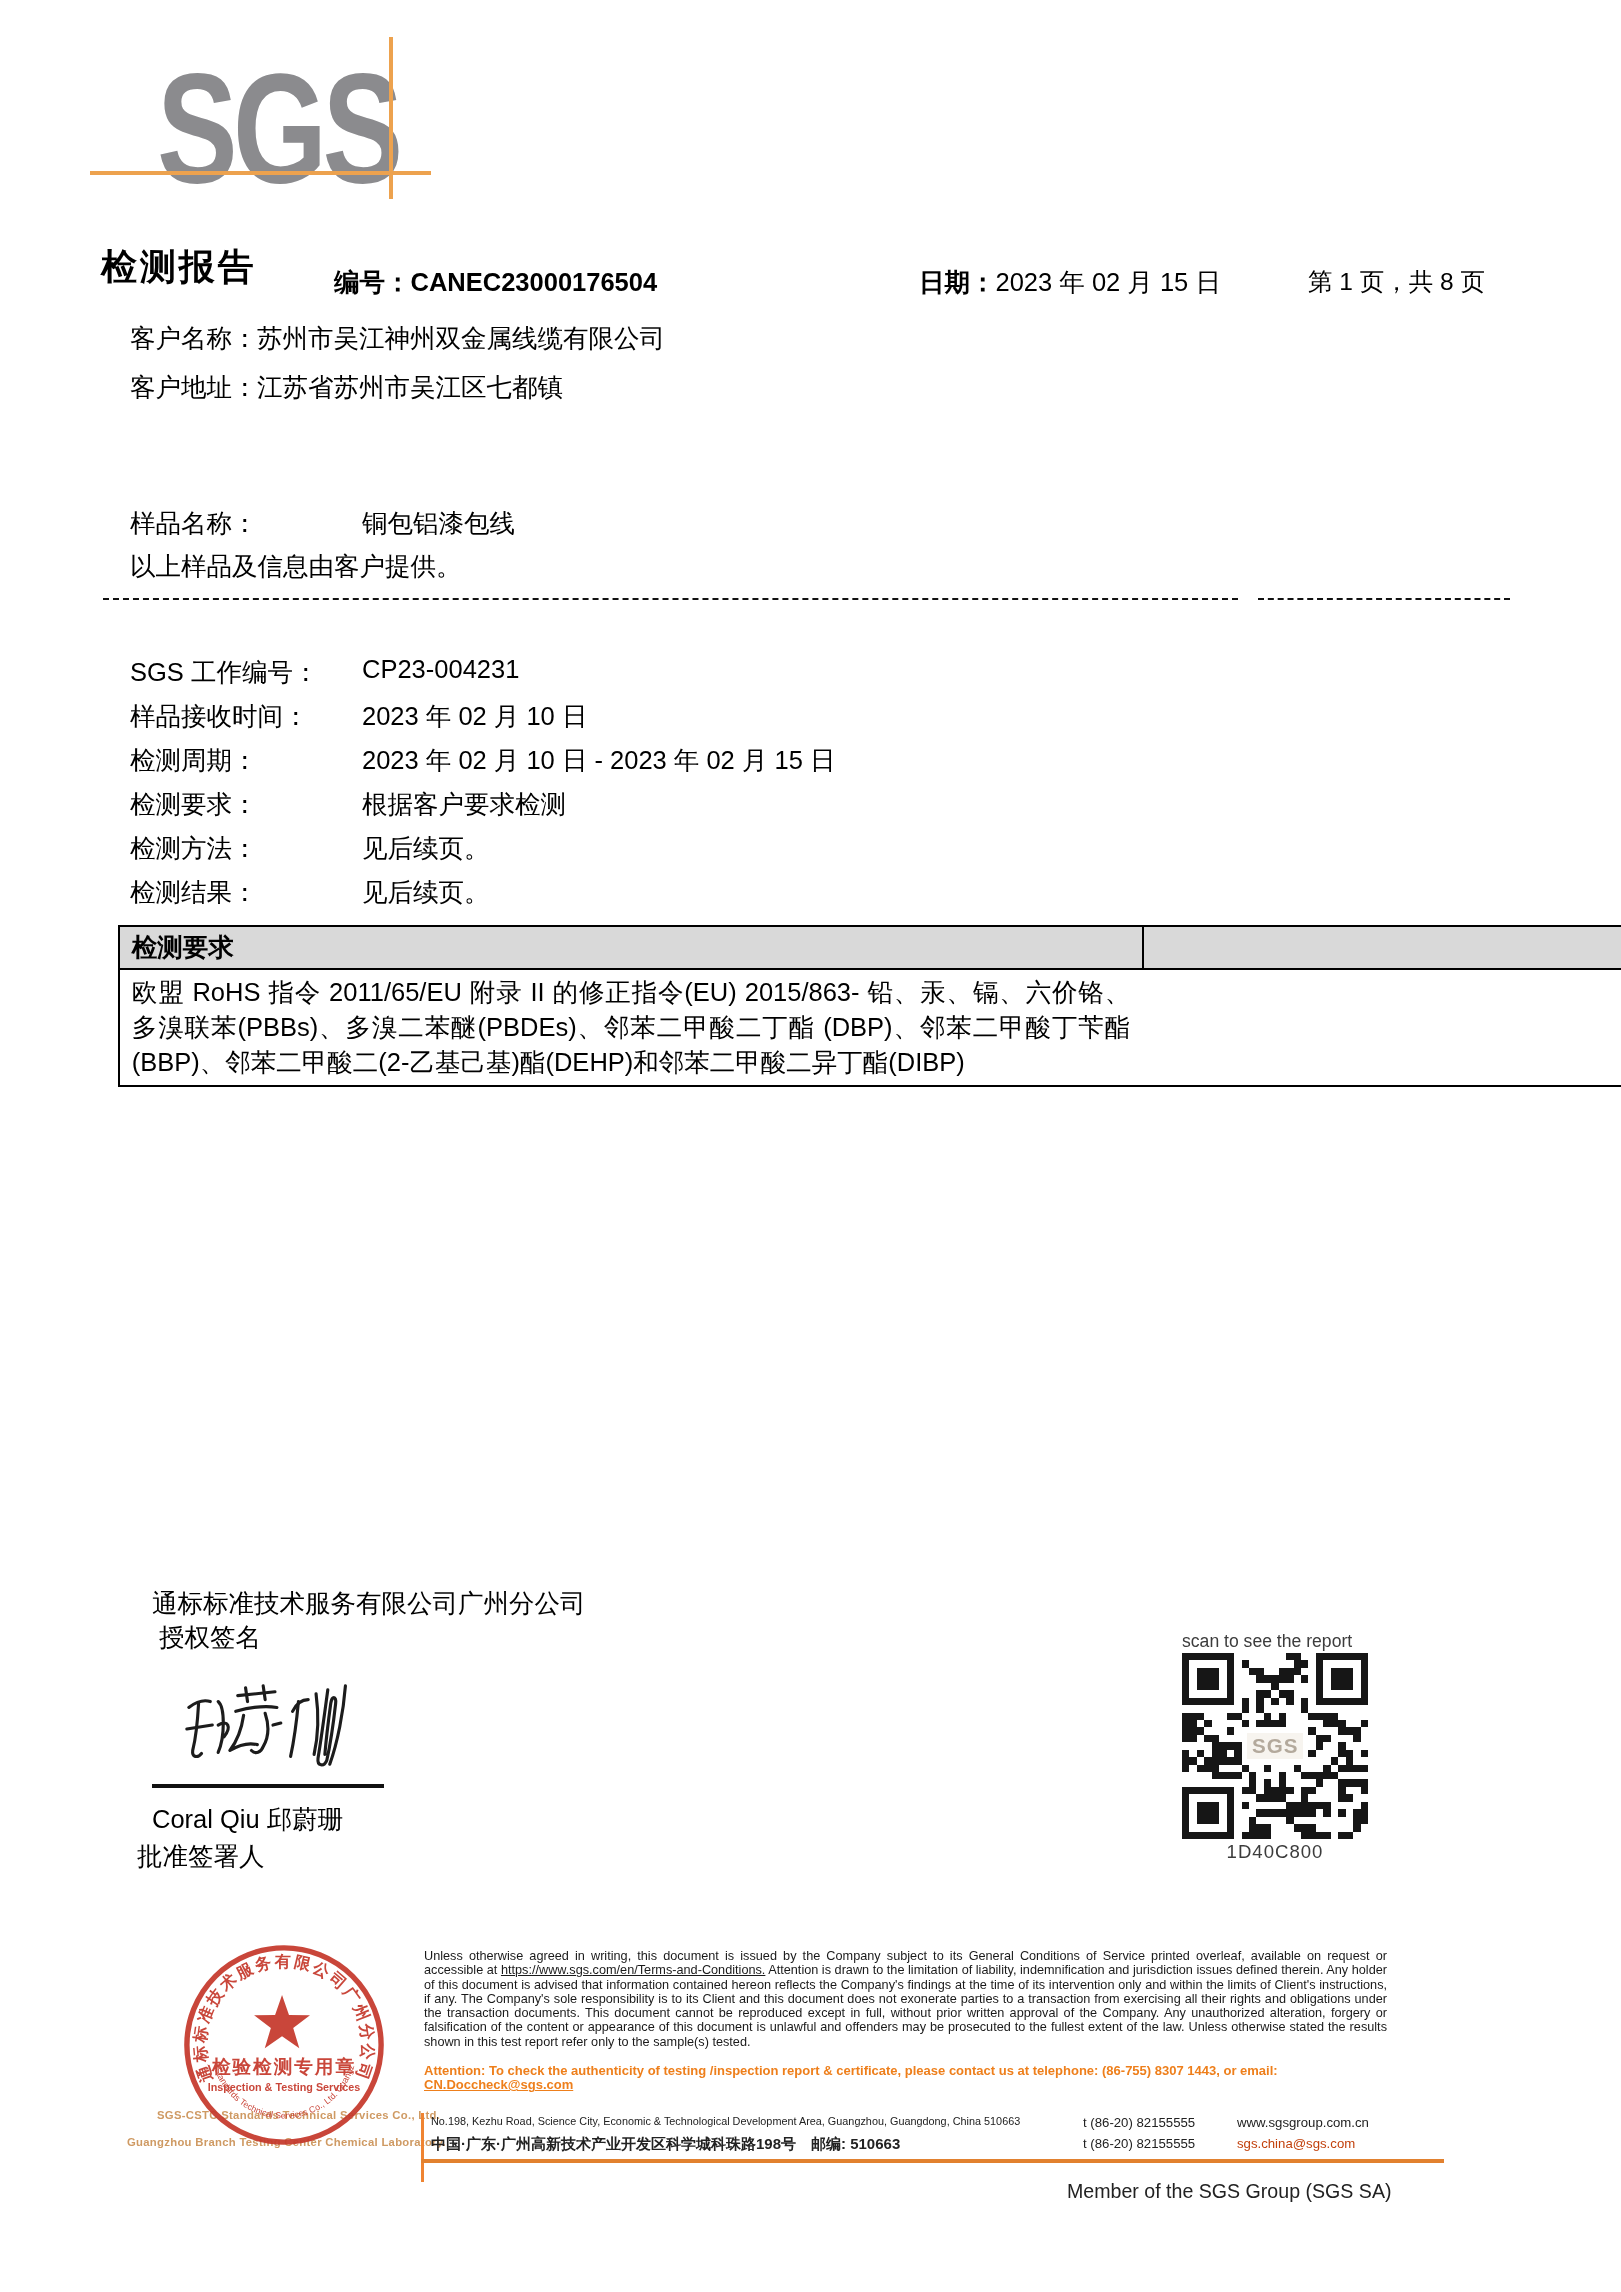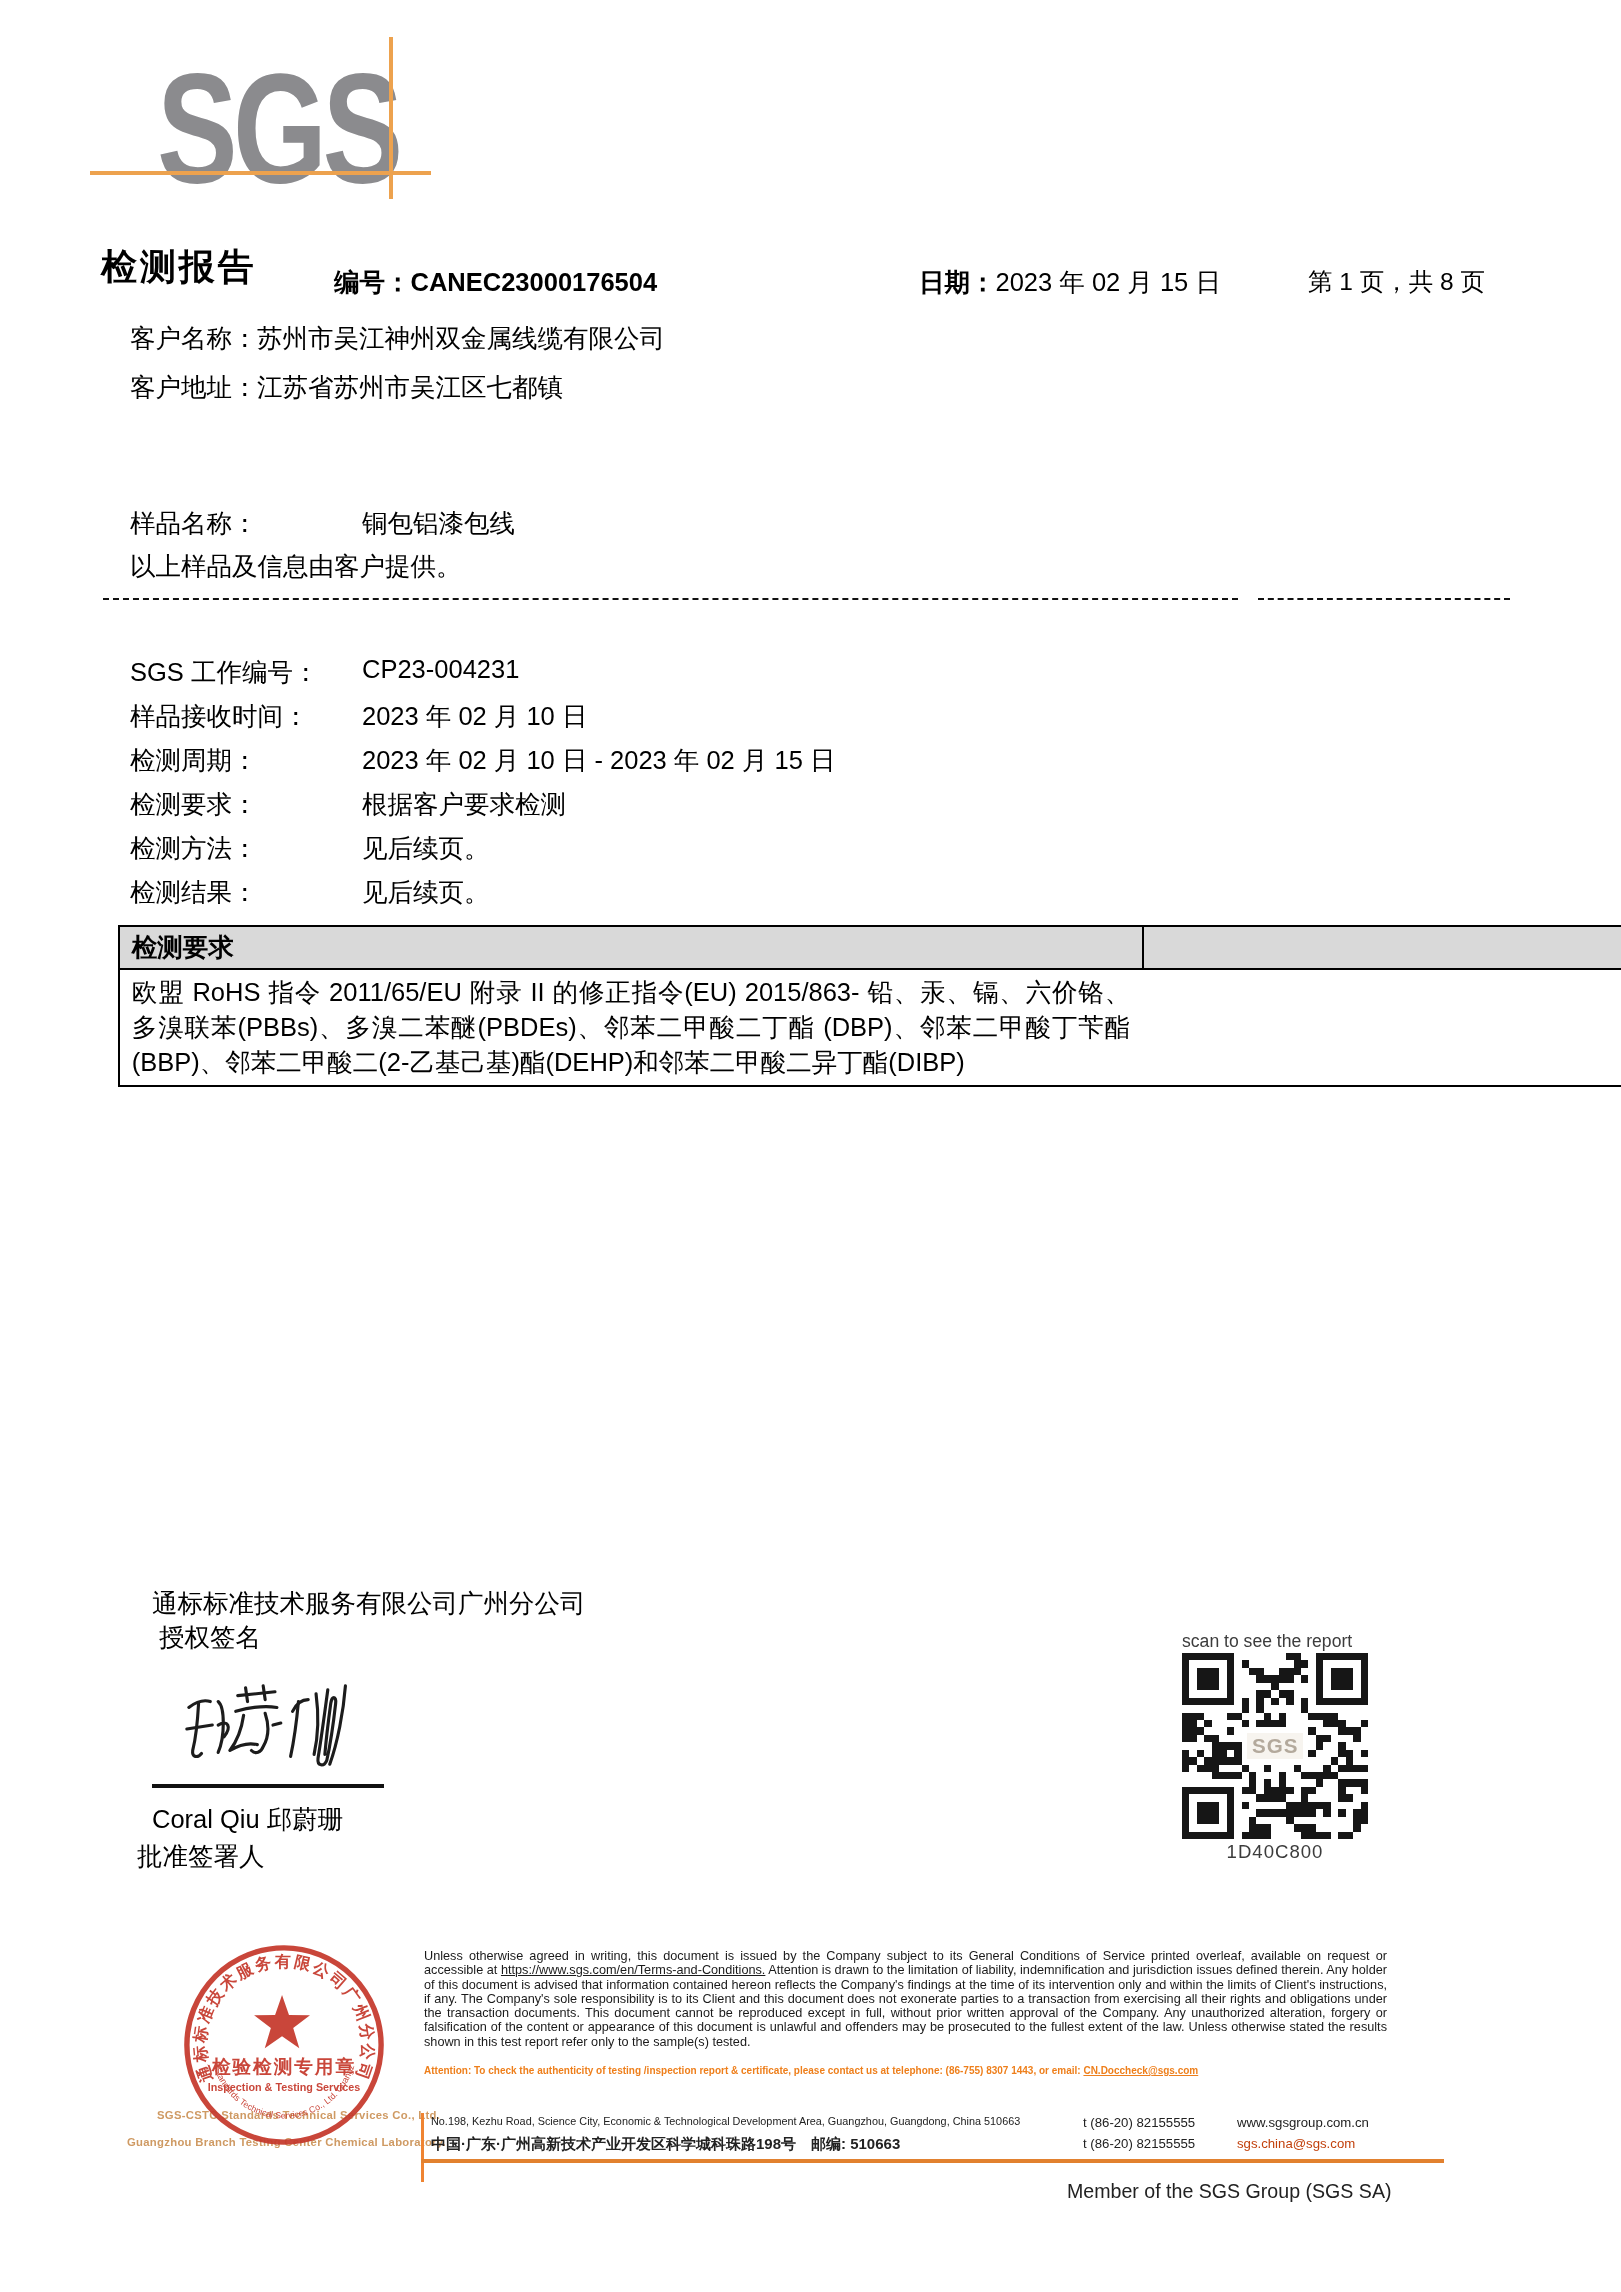--- a/index.html
+++ b/index.html
@@ -58,21 +58,21 @@
 
   
   .stamp-bg1{left:157px;top:2109px;font-size:11.3px;font-weight:bold;color:#cf9a63;letter-spacing:0.3px;}
   .stamp-bg2{left:127px;top:2136px;font-size:11.3px;font-weight:bold;color:#cf9a63;letter-spacing:0.3px;}
   .stamp-svg{left:181px;top:1943px;}
   .stamp-svg text{font-family:"Liberation Sans","DejaVu Sans",sans-serif;}
 
   
   .legal{left:424px;top:1949px;width:963px;font-size:12.7px;line-height:14.3px;text-align:justify;color:#1a1a1a;}
   .legal-link{text-decoration:underline;}
-  .attention{left:424px;top:2064px;width:970px;font-size:10px;line-height:14.3px;
+  .attention{left:424px;top:2064px;width:970px;font-size:13px;line-height:14.3px;
              color:#ee7f1b;font-weight:bold;}
   .attention-email{text-decoration:underline;}
   .foot-vline{left:421px;top:2113px;width:2.9px;height:69px;background:#ef8432;}
   .addr-en{left:431px;top:2115px;font-size:11.3px;color:#222;transform:scaleX(0.96);transform-origin:left top;white-space:nowrap;}
   .addr-cn{left:431px;top:2135px;font-size:15px;font-weight:bold;color:#222;white-space:nowrap;}
   .tel1{left:1083px;top:2115px;font-size:13.2px;color:#222;white-space:nowrap;}
   .tel2{left:1083px;top:2136px;font-size:13.2px;color:#222;white-space:nowrap;}
   .web{left:1237px;top:2115px;font-size:13.2px;color:#222;white-space:nowrap;}
   .mail{left:1237px;top:2136px;font-size:13.2px;color:#c2410c;white-space:nowrap;}
   .foot-hline{left:421px;top:2159px;width:1023px;height:3.9px;background:#e2812f;}

